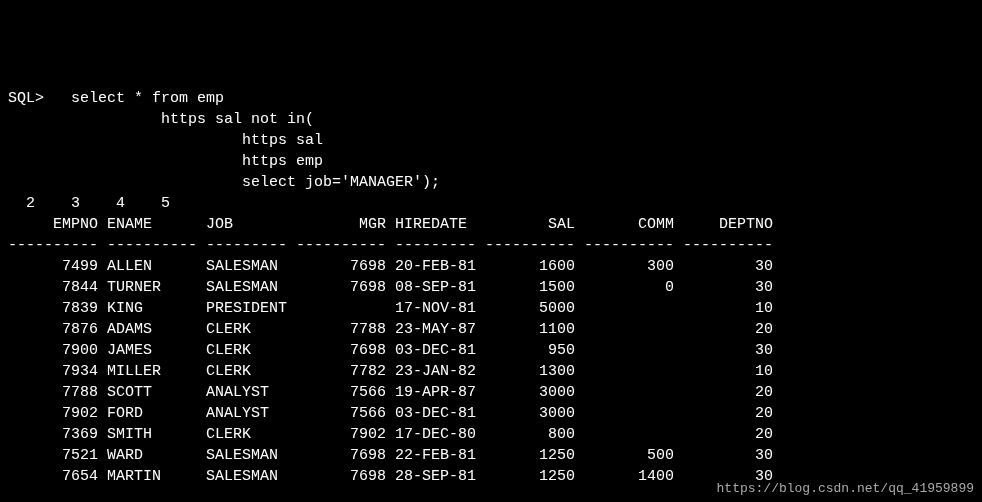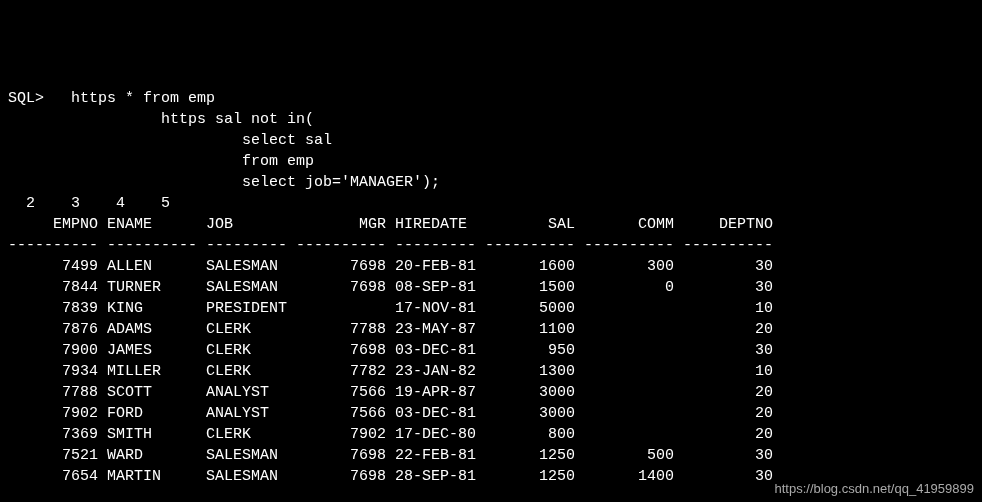--- a/index.html
+++ b/index.html
@@ -18,32 +18,32 @@
     }
     .terminal {
       padding: 4px 8px;
     }
     .watermark {
       position: absolute;
       bottom: 4px;
       right: 8px;
       color: #aaa;
       font-size: 13px;
-      font-family: Liberation Sans, sans-serif;
+      font-family: Liberation Mono, monospace;
     }
   </style>
 </head>
 <body>
 
 
 
-<div class="terminal"><span>SQL&gt;</span><span>   https * from emp</span>
+<div class="terminal"><span>SQL&gt;</span><span>   select * from emp</span>
 <span>                 https sal not in(</span>
-<span>                          select sal</span>
-<span>                          from emp</span>
+<span>                          https sal</span>
+<span>                          https emp</span>
 <span>                          select job='MANAGER');</span>
 <span>  2    3    4    5</span>
 <span id="header-row">     EMPNO ENAME      JOB              MGR HIREDATE         SAL       COMM     DEPTNO</span>
 <span>---------- ---------- --------- ---------- --------- ---------- ---------- ----------</span>
 <span id="data-rows">      7499 ALLEN      SALESMAN        7698 20-FEB-81       1600        300         30
       7844 TURNER     SALESMAN        7698 08-SEP-81       1500          0         30
       7839 KING       PRESIDENT            17-NOV-81       5000                    10
       7876 ADAMS      CLERK           7788 23-MAY-87       1100                    20
       7900 JAMES      CLERK           7698 03-DEC-81        950                    30
       7934 MILLER     CLERK           7782 23-JAN-82       1300                    10

